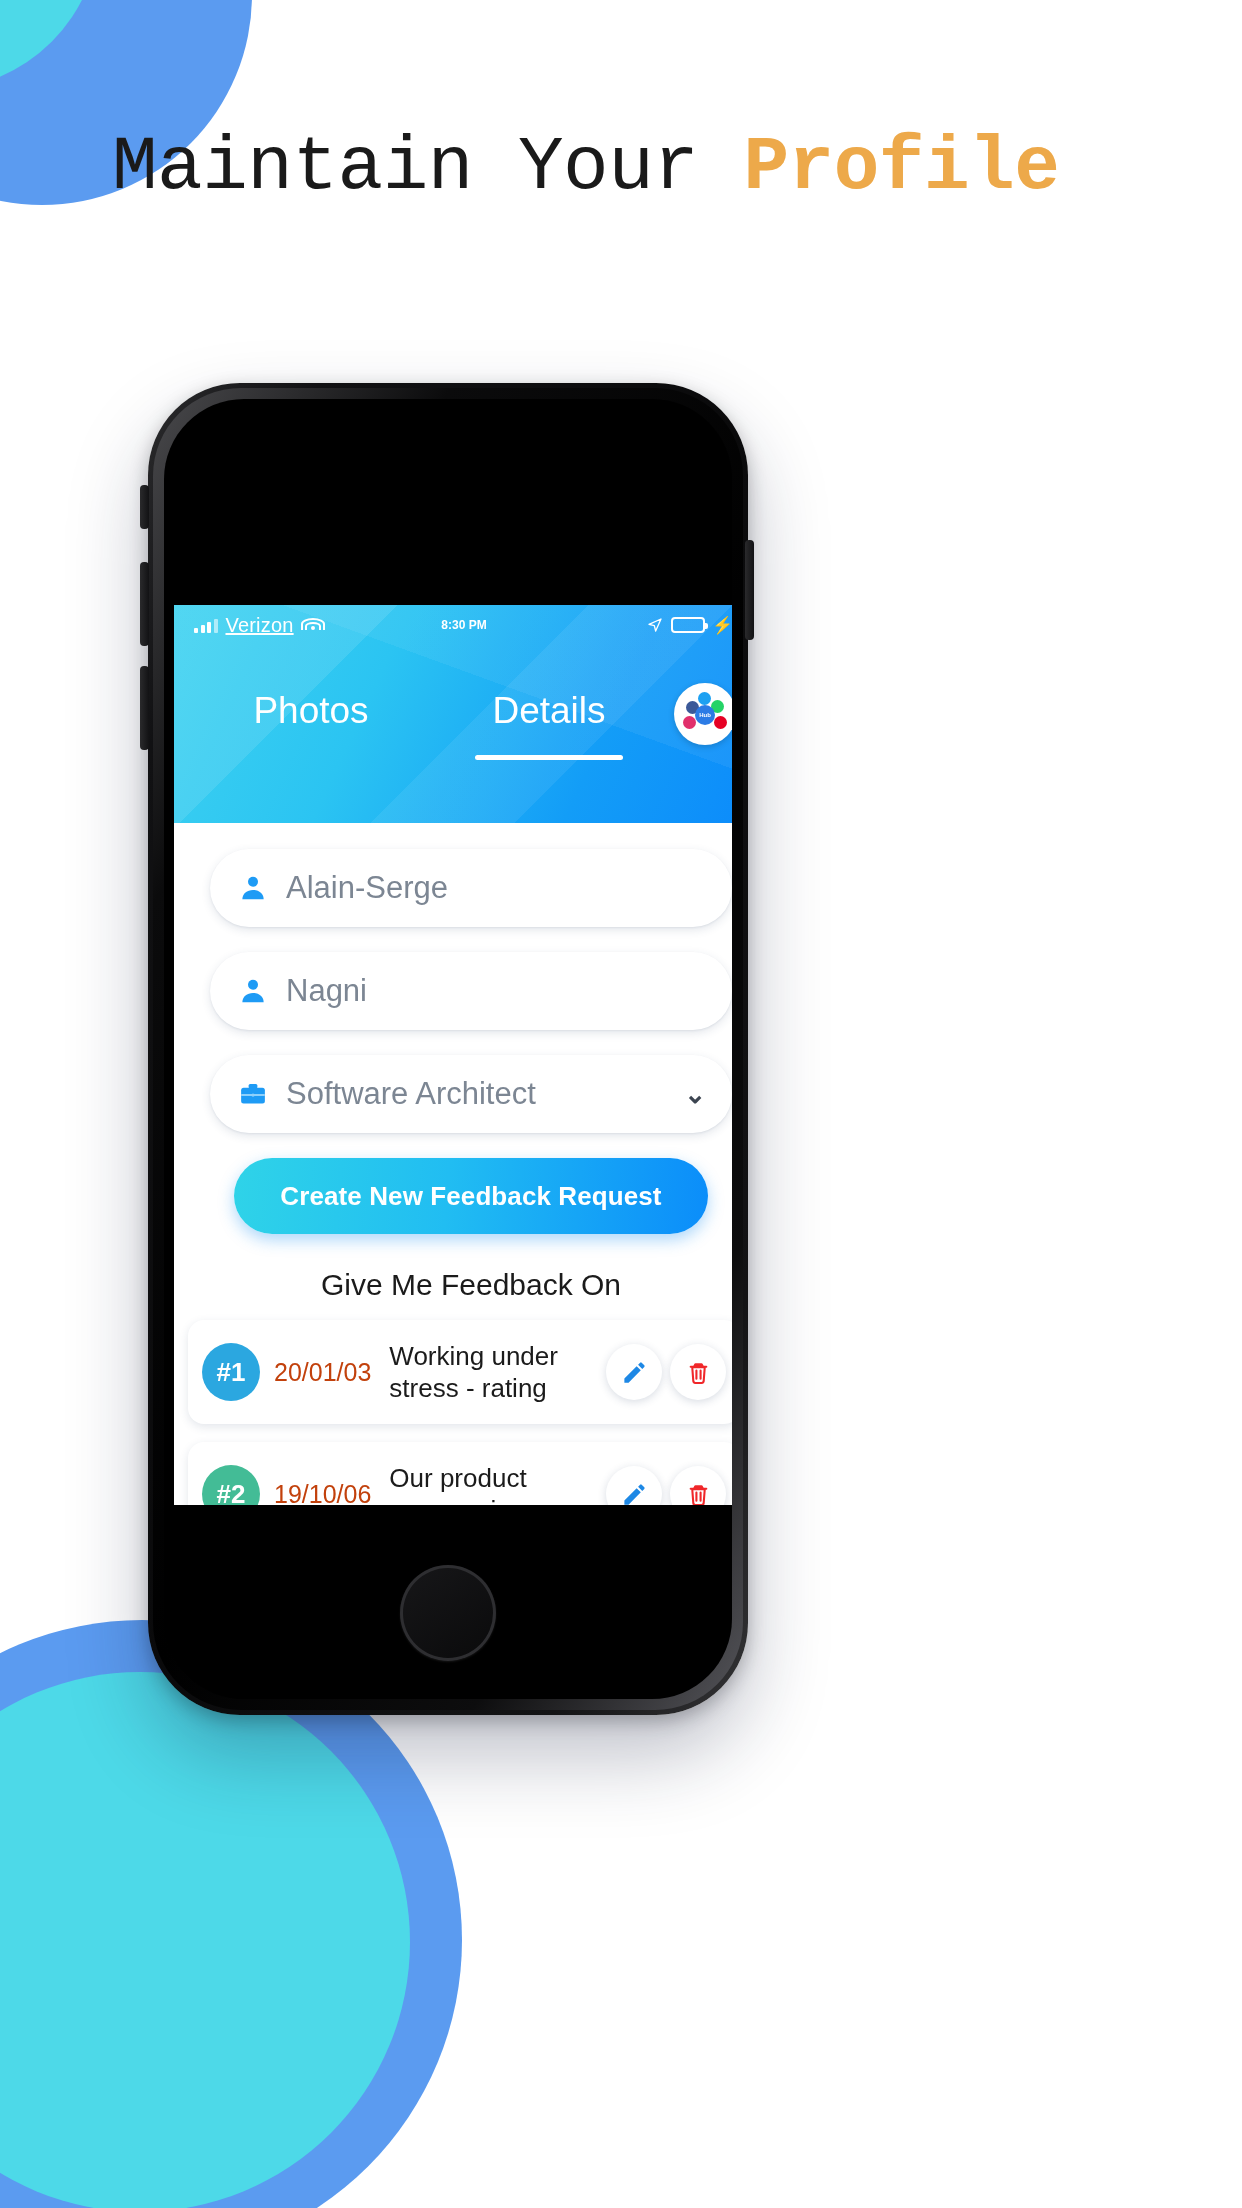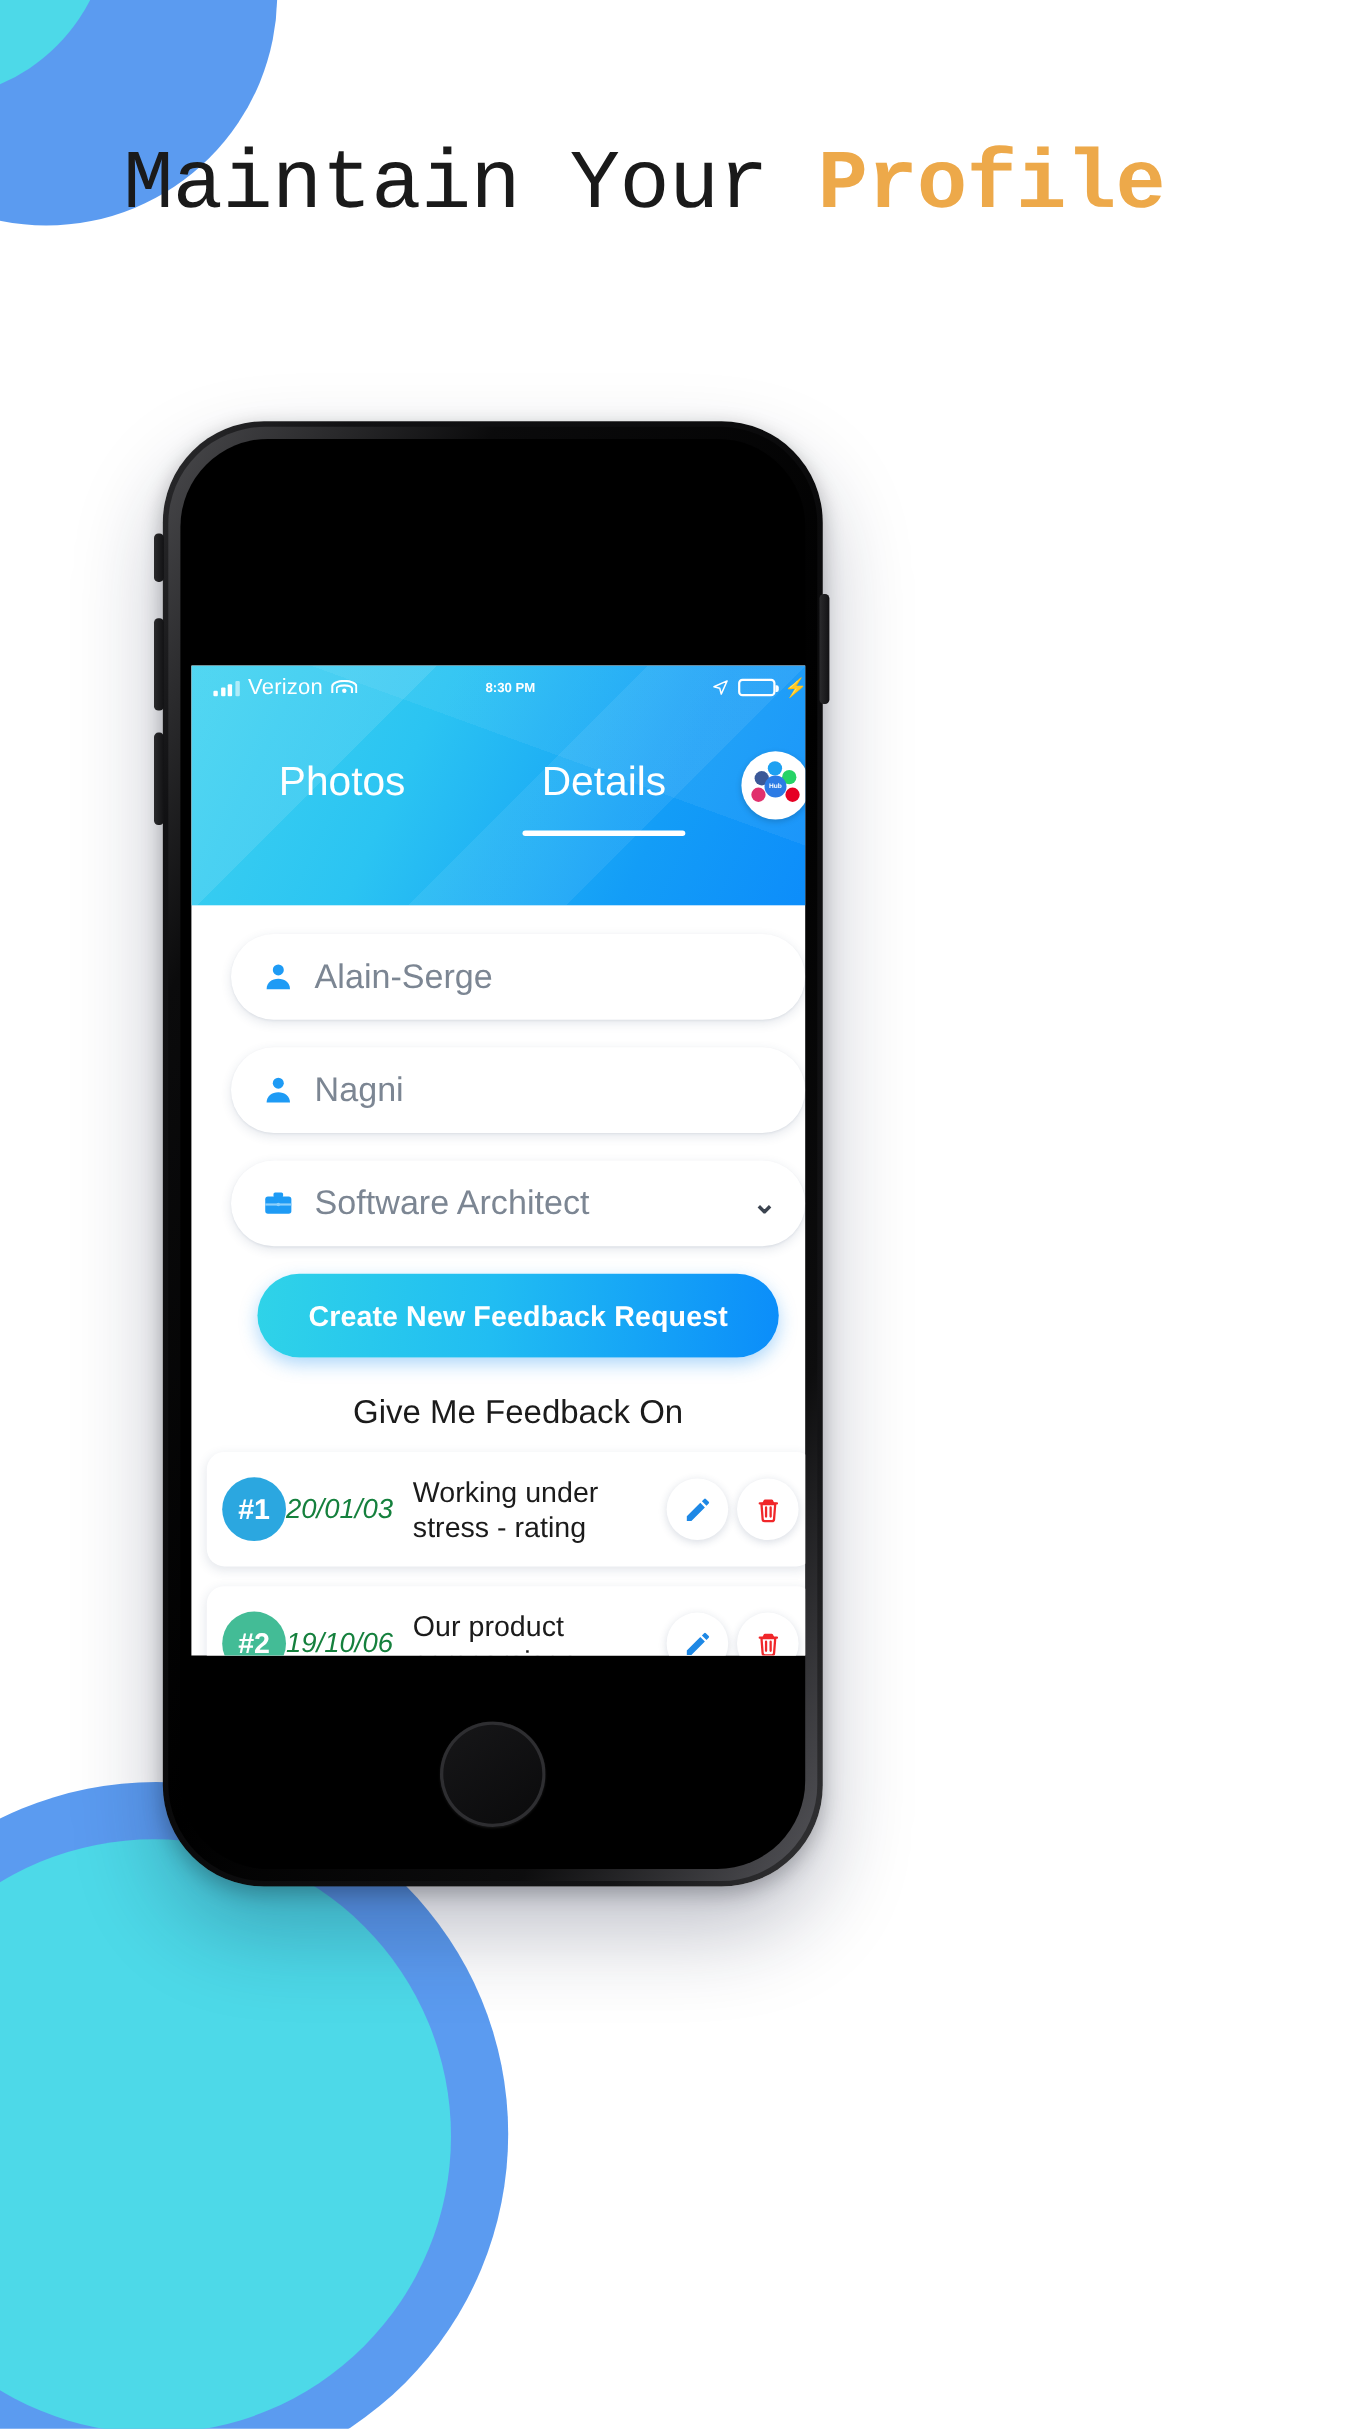--- a/index.html
+++ b/index.html
@@ -103,21 +103,21 @@
     position:relative;z-index:2;height:40px;display:flex;align-items:center;
     padding:0 20px;color:#fff;font-size:20px;font-weight:600;
   }
   .sb-left{display:flex;align-items:center;gap:8px;}
   .signal{display:flex;align-items:flex-end;gap:2.5px;height:15px;}
   .signal i{display:block;width:4px;background:#fff;border-radius:1px;}
   .signal i:nth-child(1){height:5px;}
   .signal i:nth-child(2){height:8px;}
   .signal i:nth-child(3){height:11px;}
   .signal i:nth-child(4){height:14px;opacity:.55;}
-  .carrier{font-size:20px;font-weight:500;letter-spacing:.2px;}
+  .carrier{font-size:20px;font-weight:500;letter-spacing:.2px;text-decoration:underline;}
   .wifi{width:22px;height:16px;position:relative;}
   .wifi span{position:absolute;left:50%;transform:translateX(-50%);border:2.2px solid #fff;border-bottom:none;border-radius:50% 50% 0 0;}
   .wifi span:nth-child(1){width:20px;height:10px;top:1px;}
   .wifi span:nth-child(2){width:12px;height:6px;top:5px;}
   .wifi span:nth-child(3){width:4px;height:4px;top:9px;border-radius:50%;background:#fff;border:none;}
   .sb-center{position:absolute;left:50%;transform:translateX(-50%);font-size:12px;font-weight:700;}
   .sb-right{margin-left:auto;display:flex;align-items:center;gap:8px;}
   .loc-arrow{width:16px;height:16px;}
   .battery{width:34px;height:16px;border:2px solid #fff;border-radius:4px;position:relative;padding:2px;box-sizing:border-box;}
   .battery .fill{height:100%;width:100%;background:#4CD764;border-radius:1.5px;}
@@ -177,21 +177,21 @@
   .row{
     background:#fff;border-radius:16px;margin:0 14px 18px 14px;
     box-shadow:0 3px 10px rgba(40,60,100,.13);
     display:flex;align-items:center;padding:16px 14px;min-height:72px;
   }
   .badge{
     width:58px;height:58px;border-radius:50%;flex:0 0 auto;
     display:flex;align-items:center;justify-content:center;
     color:#fff;font-size:26px;font-weight:700;
   }
-  .row-date{font-size:25px;color:#15803d;margin-left:0;flex:0 0 auto;font-weight:500;font-style:italic;}
+  .row-date{font-size:25px;color:#c2410c;margin-left:14px;flex:0 0 auto;font-weight:500;}
   .row-title{font-size:26px;color:#1b1b1b;margin-left:18px;flex:1;line-height:1.25;}
   .icon-btn{
     width:56px;height:56px;border-radius:50%;background:#fff;
     box-shadow:0 2px 8px rgba(40,60,100,.18);
     display:flex;align-items:center;justify-content:center;flex:0 0 auto;margin-left:8px;
   }
 </style>
 </head>
 <body>
 

